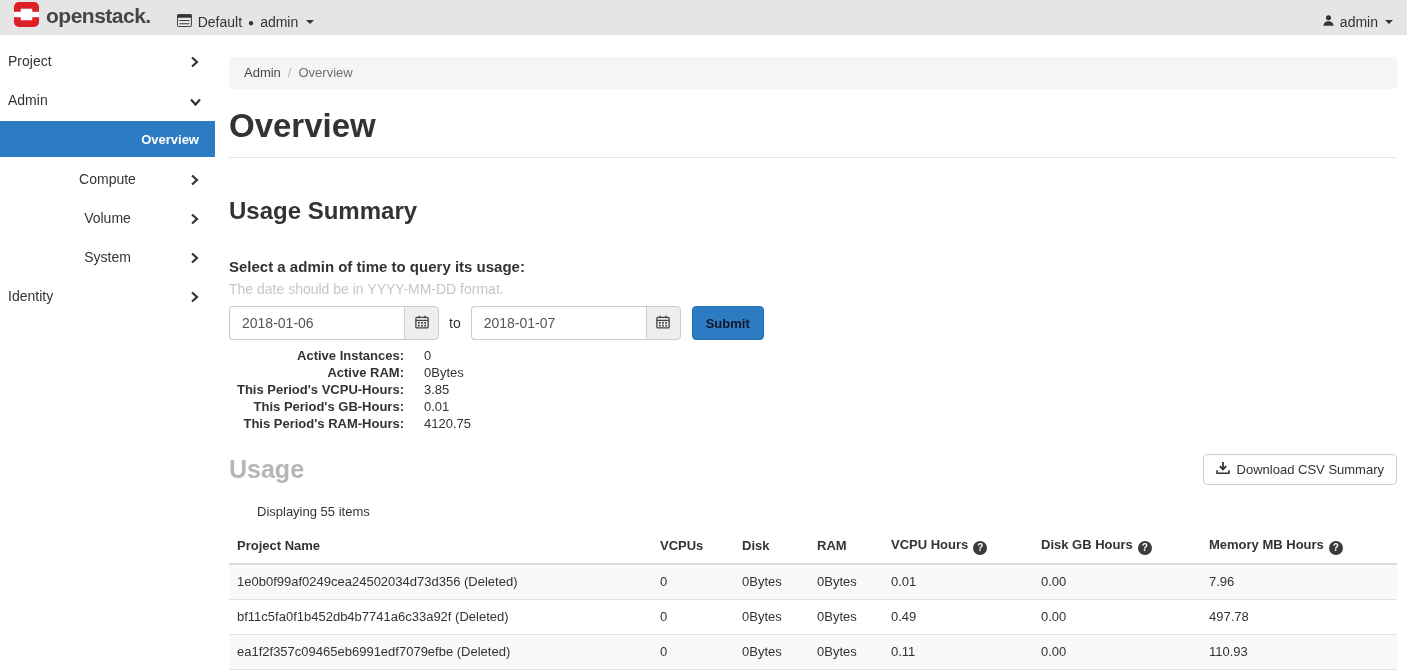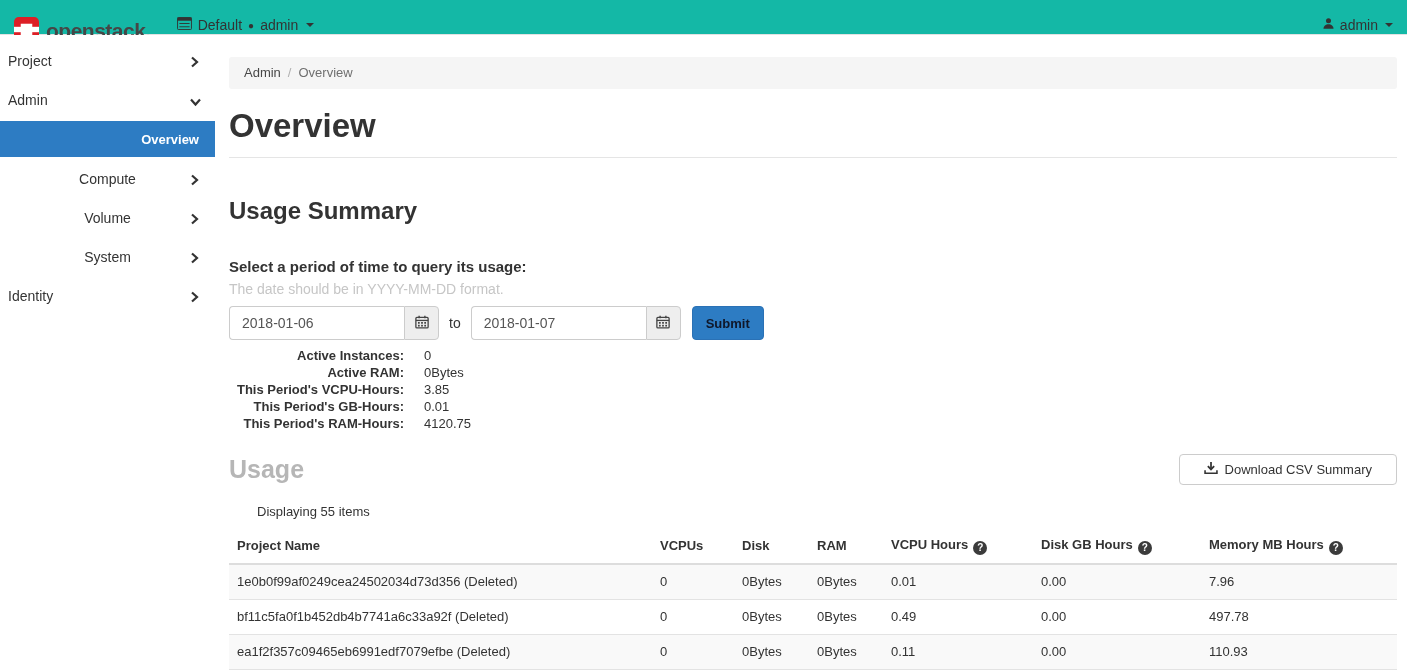--- a/index.html
+++ b/index.html
@@ -1,21 +1,21 @@
 <!DOCTYPE html>
 <html><head>
 <meta charset="utf-8">
 <style>
   * { margin:0; padding:0; box-sizing:border-box; }
   html,body { width:1407px; height:670px; overflow:hidden; background:#fff;
     font-family:"Liberation Sans", sans-serif; color:#333; font-size:13px; }
 
   
-  .navbar { height:35px; background:#14b8a6; border-bottom:1px solid #e2e2e2;
-    display:flex; align-items:flex-start; padding:17px 14px; }
+  .navbar { height:35px; background:#e5e5e5; border-bottom:1px solid #e2e2e2;
+    display:flex; align-items:flex-end; padding:4px 14px; }
   .brand { display:flex; align-items:center; gap:7px; cursor:pointer; }
   .brand-text { font-size:21px; font-weight:bold; color:#464646; letter-spacing:-0.5px; }
   .ctx { display:flex; align-items:center; gap:6px; margin-left:26px; font-size:14px; cursor:pointer; }
   .spacer { flex:1; }
   .user { display:flex; align-items:center; gap:5px; font-size:14px; cursor:pointer; }
   .caret { width:0; height:0; border-left:4px solid transparent; border-right:4px solid transparent;
     border-top:4px solid #333; margin-left:2px; }
   .dot { font-size:10px; color:#333; }
 
   
@@ -57,21 +57,21 @@
     border:1px solid #2a71b5; border-radius:4px; color:#0f172a; font-size:13px; font-weight:bold;
     cursor:pointer; font-family:"Liberation Sans", sans-serif;text-align:right; }
 
   .stats { margin-top:7px; }
   .stat-row { display:flex; line-height:17px; }
   .stat-row .k { width:175px; text-align:right; font-weight:bold; }
   .stat-row .v { margin-left:20px; }
 
   .usage-hdr { margin-top:22px; display:flex; align-items:center; justify-content:space-between; }
   .usage-title { font-size:25px; font-weight:bold; color:#b6b6b6; line-height:31px; }
-  .btn-csv { height:31px; padding:0 24px; background:#fff; border:1px solid #ccc; border-radius:4px;
+  .btn-csv { height:31px; padding:0 12px; background:#fff; border:1px solid #ccc; border-radius:4px;
     font-size:13px; color:#333; display:flex; align-items:center; gap:7px; cursor:pointer;
     font-family:"Liberation Sans", sans-serif; }
 
   .count { margin-top:19px; line-height:16px;margin-left:28px; }
 
   table.usage { margin-top:9px; width:100%; border-collapse:collapse; font-size:13px; }
   table.usage th { text-align:left; font-weight:bold; padding:8px 8px; border-bottom:2px solid #ddd;
     white-space:nowrap; }
   table.usage td { padding:9px 8px; border-top:1px solid #e3e3e3; line-height:16px; }
   table.usage tbody tr:nth-child(odd) { background:#f9f9f9; }
@@ -183,21 +183,21 @@
   <div class="main">
 
     <div class="breadcrumb">
       <span class="bc-link">Admin</span><span class="sep">/</span><span class="cur">Overview</span>
     </div>
 
     <h1 class="page-title">Overview</h1>
     <hr class="title-rule">
 
     <h2 class="us-heading">Usage Summary</h2>
-    <div class="prompt">Select a period of time to query its usage:</div>
+    <div class="prompt">Select a admin of time to query its usage:</div>
     <div class="hint">The date should be in YYYY-MM-DD format.</div>
 
     <div class="date-form">
       <div class="igroup">
         <input type="text" value="2018-01-06" style="">
         <span class="addon">
           <span>
             <svg width="14" height="14" viewBox="0 0 16 16">
               <rect x="1" y="2.8" width="14" height="12" rx="1.2" fill="none" stroke="#444" stroke-width="1.5"></rect>
               <line x1="1" y1="6.2" x2="15" y2="6.2" stroke="#444" stroke-width="1.5"></line>

